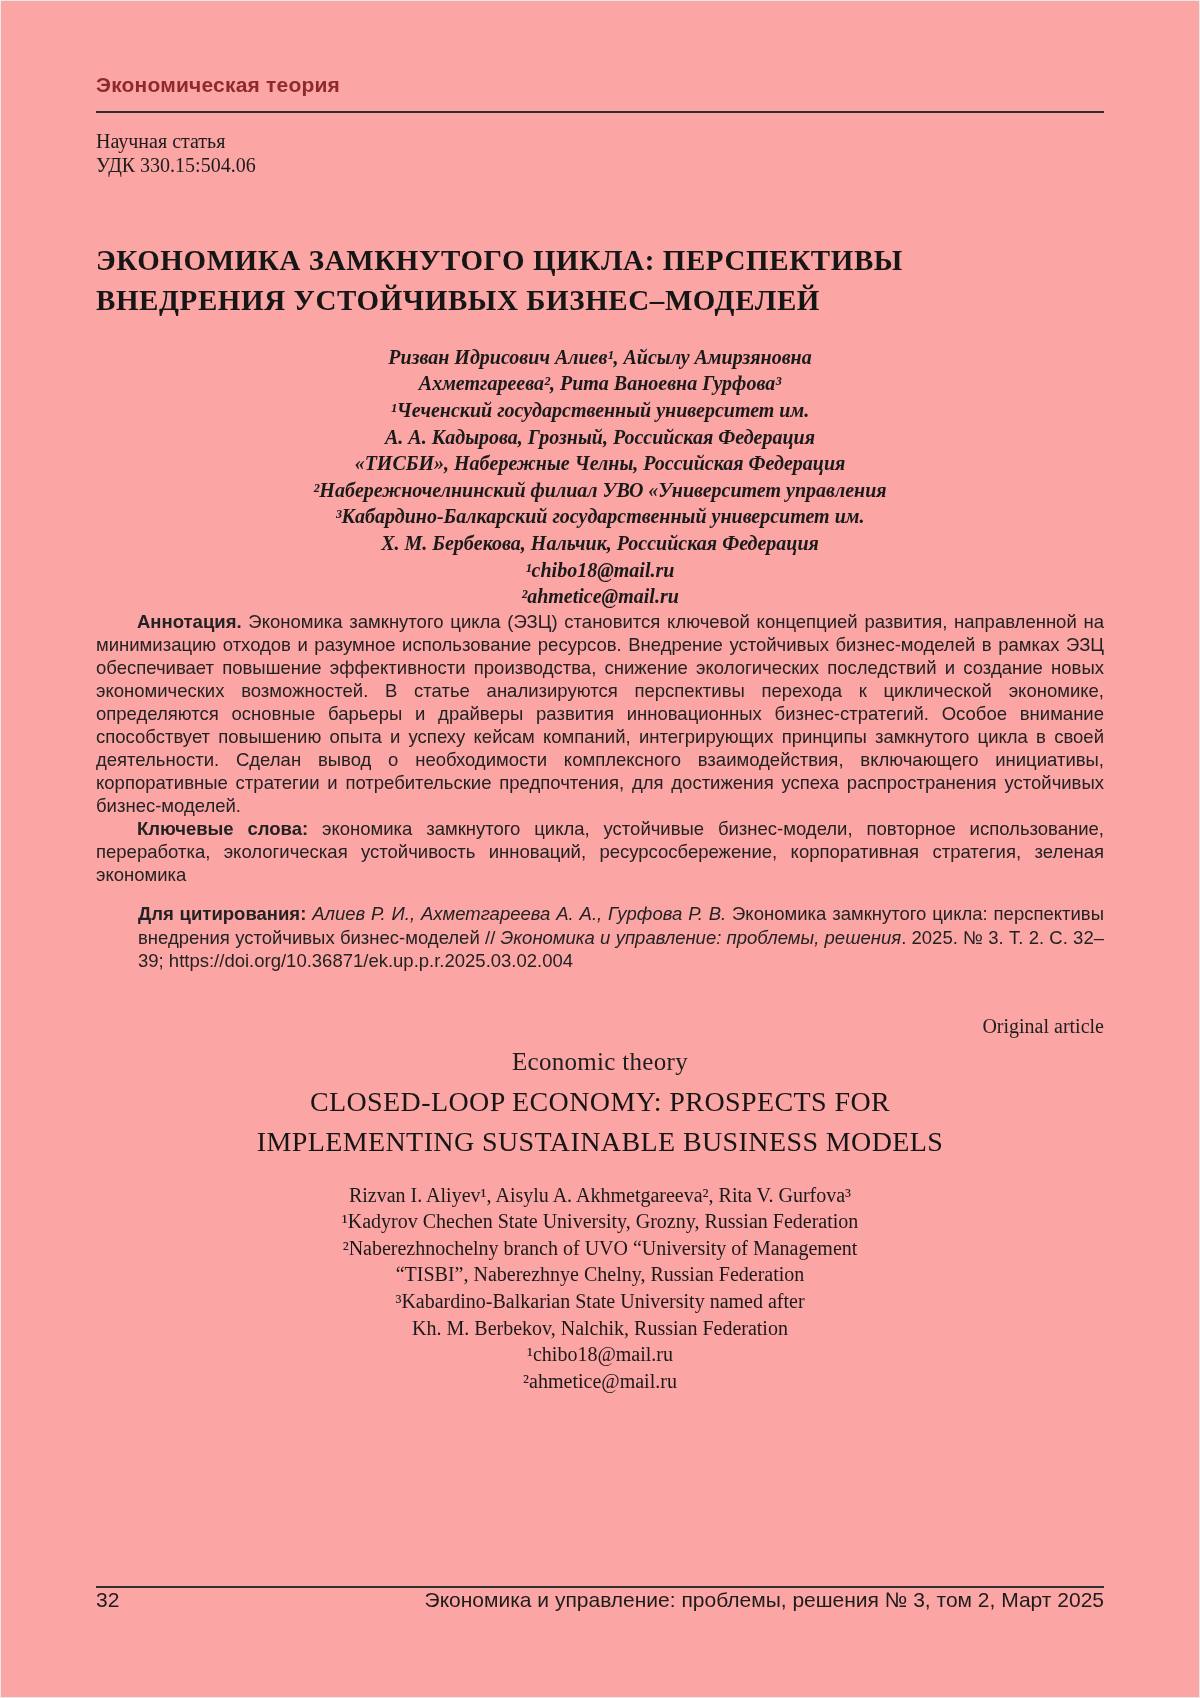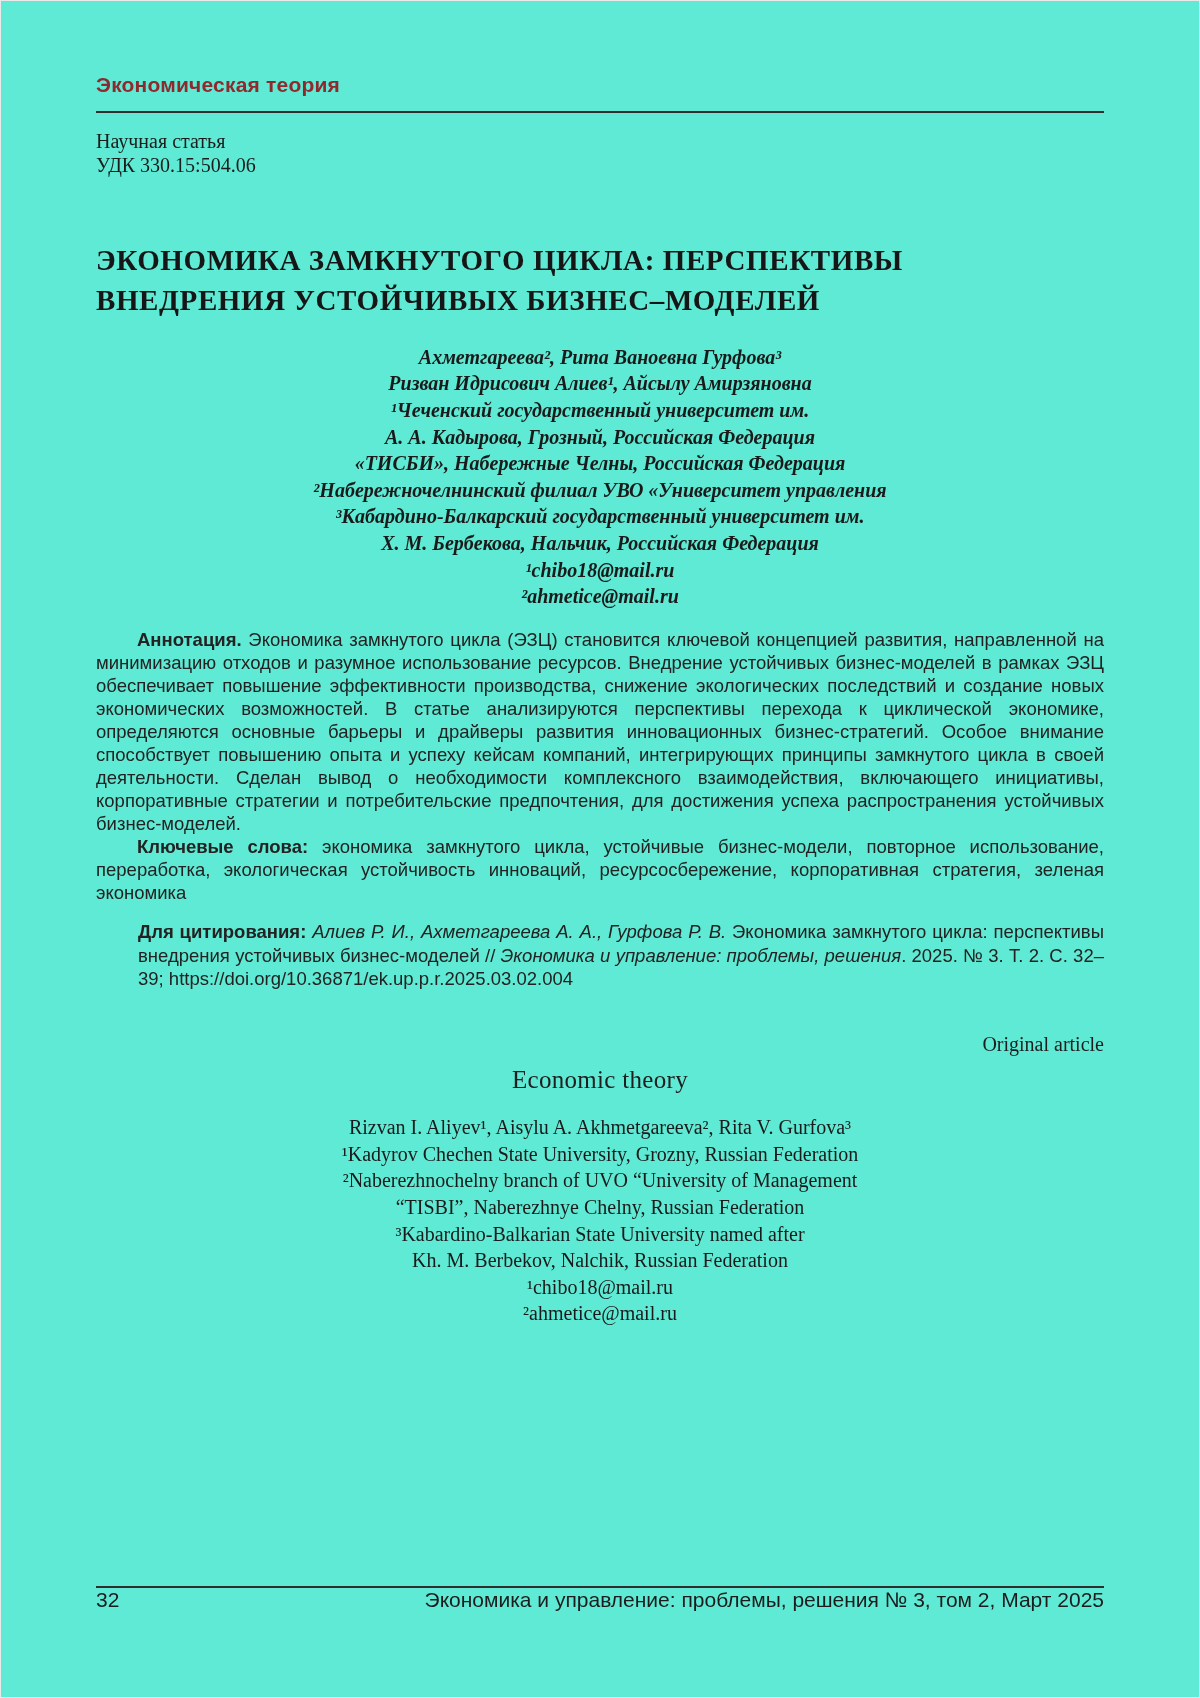--- a/index.html
+++ b/index.html
@@ -8,21 +8,21 @@
     width: 1200px;
     font-family: "Liberation Serif", "DejaVu Serif", serif;
     color: #1e1e1e;
   }
   .page {
     width: 1200px;
     height: 1698px;
     padding: 72px 95px 85px 95px;
     display: flex;
     flex-direction: column;
-    background: #5eead4;
+    background: #fca5a5;
     border: 1px solid #e9e9e9;
   }
   .section-label {
     font-family: "Liberation Sans", "DejaVu Sans", sans-serif;
     font-weight: bold;
     font-size: 21px;
     color: #8e2a2e;
     letter-spacing: 0.2px;
   }
   .rule {
@@ -56,21 +56,21 @@
     line-height: 1.33;
     color: #1a1a1a;
   }
   .sans-par {
     font-family: "Liberation Sans", "DejaVu Sans", sans-serif;
     font-size: 18.5px;
     line-height: 1.245;
     text-align: justify;
     color: #222222;
   }
-  .abstract { margin-top: 18px; text-indent: 41px; }
+  .abstract { text-indent: 41px; }
   .keywords { text-indent: 41px; }
   .citation {
     margin-top: 16px;
     margin-left: 42px;
     line-height: 1.28;
   }
   .bold { font-weight: bold; }
   .italic { font-style: italic; }
   .original-article {
     margin-top: 42px;
@@ -123,42 +123,46 @@
     <div>Научная статья</div>
     <div>УДК 330.15:504.06</div>
   </div>
 
   <h1 class="title-ru">
     <div>ЭКОНОМИКА ЗАМКНУТОГО ЦИКЛА: ПЕРСПЕКТИВЫ</div>
     <div>ВНЕДРЕНИЯ УСТОЙЧИВЫХ БИЗНЕС–МОДЕЛЕЙ</div>
   </h1>
 
   <div class="authors-ru">
+    <div>Ризван Идрисович Алиев¹, Айсылу Амирзяновна</div>
     <div>Ахметгареева², Рита Ваноевна Гурфова³</div>
-    <div>Ризван Идрисович Алиев¹, Айсылу Амирзяновна</div>
     <div>¹Чеченский государственный университет им.</div>
     <div>А. А. Кадырова, Грозный, Российская Федерация</div>
     <div>«ТИСБИ», Набережные Челны, Российская Федерация</div>
     <div>²Набережночелнинский филиал УВО «Университет управления</div>
     <div>³Кабардино-Балкарский государственный университет им.</div>
     <div>Х. М. Бербекова, Нальчик, Российская Федерация</div>
     <div>¹chibo18@mail.ru</div>
     <div>²ahmetice@mail.ru</div>
   </div>
 
   <p class="sans-par abstract"><span class="bold">Аннотация. </span><span>Экономика замкнутого цикла (ЭЗЦ) становится ключевой концепцией развития, направленной на минимизацию отходов и разумное использование ресурсов. Внедрение устойчивых бизнес-моделей в рамках ЭЗЦ обеспечивает повышение эффективности производства, снижение экологических последствий и создание новых экономических возможностей. В статье анализируются перспективы перехода к циклической экономике, определяются основные барьеры и драйверы развития инновационных бизнес-стратегий. Особое внимание способствует повышению опыта и успеху кейсам компаний, интегрирующих принципы замкнутого цикла в своей деятельности. Сделан вывод о необходимости комплексного взаимодействия, включающего инициативы, корпоративные стратегии и потребительские предпочтения, для достижения успеха распространения устойчивых бизнес-моделей.</span></p>
 
   <p class="sans-par keywords"><span class="bold">Ключевые слова: </span><span>экономика замкнутого цикла, устойчивые бизнес-модели, повторное использование, переработка, экологическая устойчивость инноваций, ресурсосбережение, корпоративная стратегия, зеленая экономика</span></p>
 
   <p class="sans-par citation"><span class="bold">Для цитирования: </span><span class="italic">Алиев Р. И., Ахметгареева А. А., Гурфова Р. В. </span><span>Экономика замкнутого цикла: перспективы внедрения устойчивых бизнес-моделей // </span><span class="italic">Экономика и управление: проблемы, решения</span><span>. 2025. № 3. Т. 2. С. 32–39; https://doi.org/10.36871/ek.up.p.r.2025.03.02.004</span></p>
 
   <div class="original-article">Original article</div>
 
   <div class="en-section">Economic theory</div>
 
+  <h2 class="title-en">
+    <div>CLOSED-LOOP ECONOMY: PROSPECTS FOR</div>
+    <div>IMPLEMENTING SUSTAINABLE BUSINESS MODELS</div>
+  </h2>
 
   <div class="authors-en">
     <div>Rizvan I. Aliyev¹, Aisylu A. Akhmetgareeva², Rita V. Gurfova³</div>
     <div>¹Kadyrov Chechen State University, Grozny, Russian Federation</div>
     <div>²Naberezhnochelny branch of UVO “University of Management</div>
     <div>“TISBI”, Naberezhnye Chelny, Russian Federation</div>
     <div>³Kabardino-Balkarian State University named after</div>
     <div>Kh. M. Berbekov, Nalchik, Russian Federation</div>
     <div>¹chibo18@mail.ru</div>
     <div>²ahmetice@mail.ru</div>

